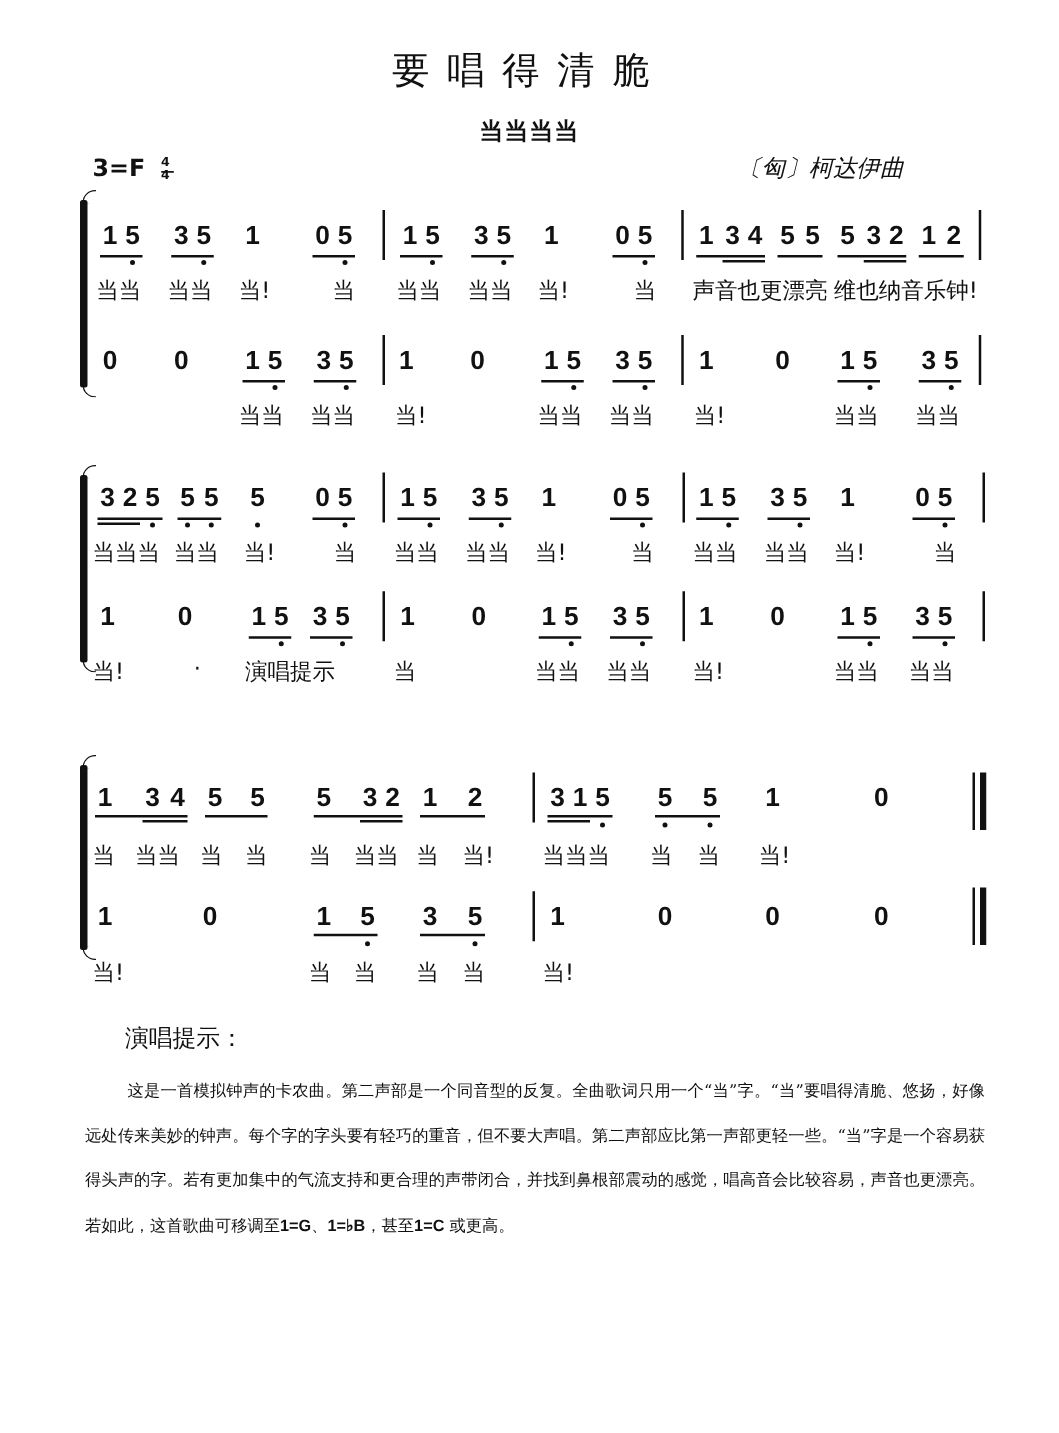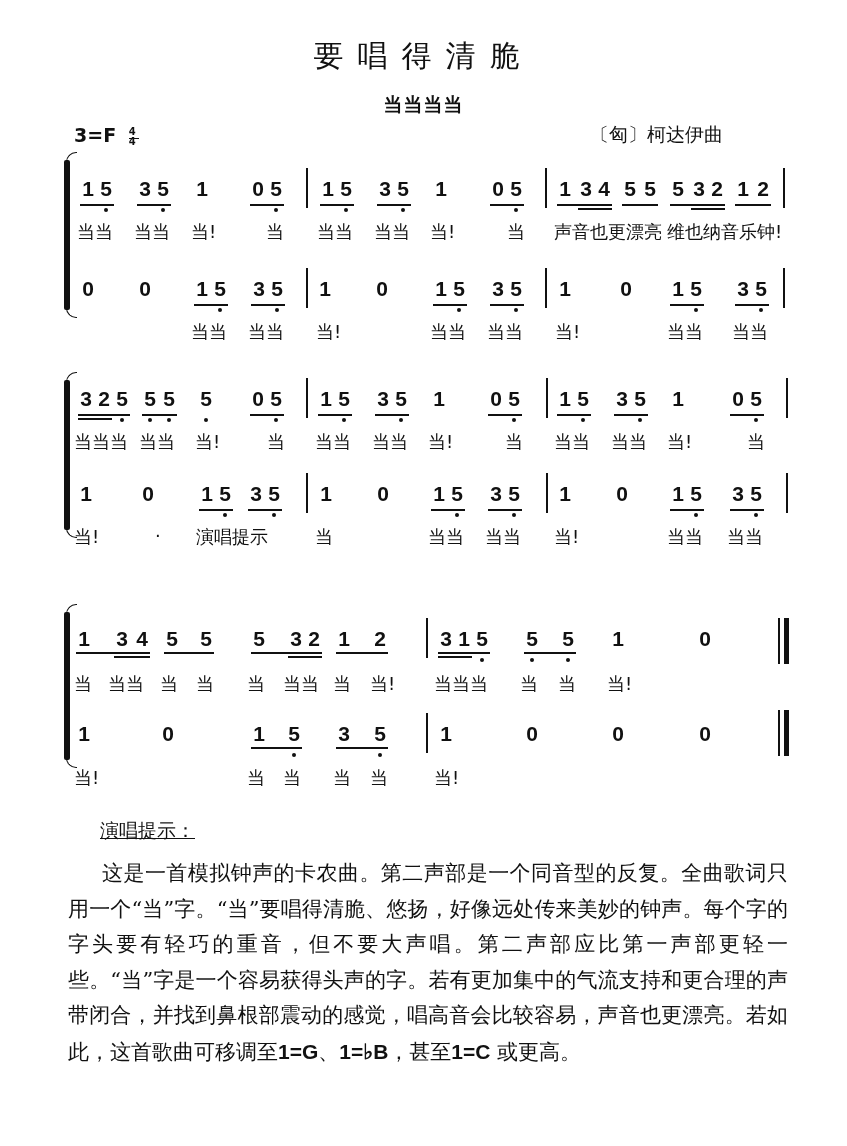--- a/index.html
+++ b/index.html
@@ -7,41 +7,41 @@
            font-family: "DejaVu Sans", sans-serif; color: #111; }
     .title { position: absolute; left: 0; width: 847px; top: 36px; text-align: center;
              font-family: "DejaVu Serif", serif; font-size: 30px; letter-spacing: 14px; }
     .subtitle { position: absolute; left: 0; width: 847px; top: 92px; text-align: center;
                 font-size: 19px; font-weight: bold; letter-spacing: 1px; }
     .key { position: absolute; left: 74px; top: 124px; font-size: 19px; font-weight: bold; }
     .key .frac { display: inline-block; vertical-align: middle; font-size: 10px; line-height: 10px;
                  text-align: center; margin-left: 6px; }
     .key .frac span { display: block; }
     .key .frac .bar { border-top: 1px solid #111; width: 10px; margin: 1px auto; }
-    .composer { position: absolute; left: 590px; top: 122px; font-size: 19px; font-family: "DejaVu Serif", serif; }
+    .composer { position: absolute; left: 590px; top: 122px; font-size: 19px; font-family: "DejaVu Serif", serif; font-style: italic; }
 
     .system { position: absolute; left: 0; width: 847px; }
     .brace { position: absolute; left: 64px; width: 6px; background: #111; border-radius: 2px; }
     .brace::before, .brace::after { content: ""; position: absolute; left: 2px; width: 10px; height: 10px;
              border: 1.5px solid #111; }
     .brace::before { top: -8px; border-right: none; border-bottom: none; border-radius: 10px 0 0 0; }
     .brace::after { bottom: -8px; border-right: none; border-top: none; border-radius: 0 0 0 10px; }
     .n { position: absolute; font-size: 21px; font-weight: bold; font-family: "Liberation Sans", sans-serif;
          text-align: center; width: 16px; }
     .dot-below::after { content: ""; position: absolute; left: 6px; top: 31px; width: 4px; height: 4px;
                         background: #111; border-radius: 50%; }
     .ul { position: absolute; height: 2px; background: #111; }
     .ul2 { position: absolute; height: 1.5px; background: #111; }
     .bar { position: absolute; width: 2px; background: #111; }
     .dbar-thin { position: absolute; width: 2px; background: #111; }
     .dbar-thick { position: absolute; width: 5px; background: #111; }
     .w { position: absolute; font-size: 18px; font-family: "DejaVu Sans", sans-serif; white-space: nowrap; }
 
-    .notes-head { position: absolute; left: 100px; top: 818px; font-size: 19px; text-decoration: underline; }
-    .para { position: absolute; left: 68px; top: 856px; width: 720px; font-size: 21px; line-height: 35.5px;
+    .notes-head { position: absolute; left: 100px; top: 818px; font-size: 19px; }
+    .para { position: absolute; left: 68px; top: 856px; width: 720px; font-size: 13px; line-height: 35.5px;
             font-family: "DejaVu Serif", serif; text-indent: 34px; text-align: justify; }
     .para b { font-family: "Liberation Sans", sans-serif; }
   </style>
 </head>
 <body>
 
 <div class="title">要唱得清脆</div>
 <div class="subtitle">当当当当</div>
 <div class="key">
   <span>3=F</span>

